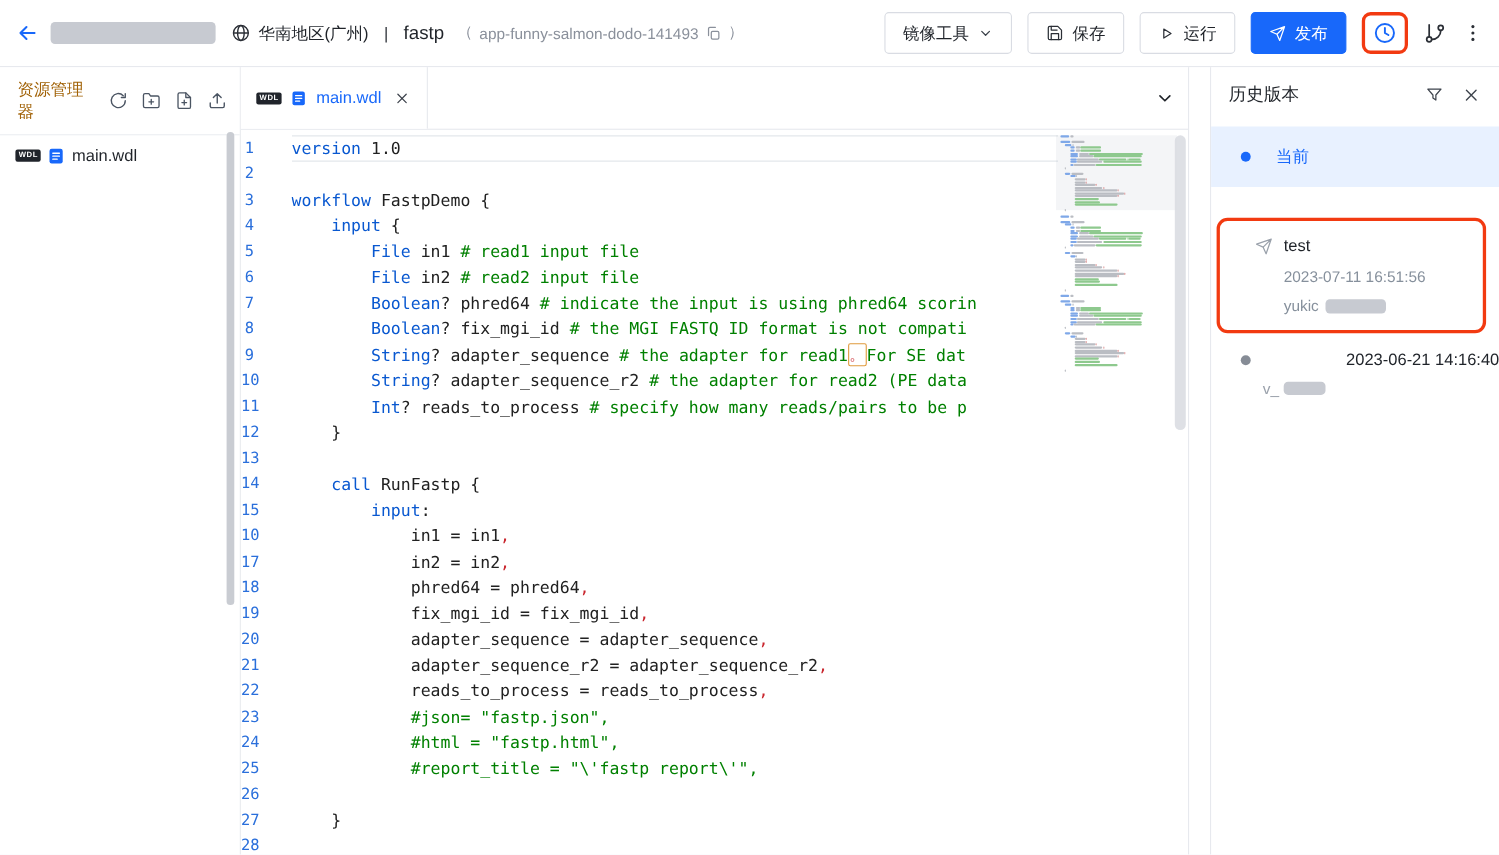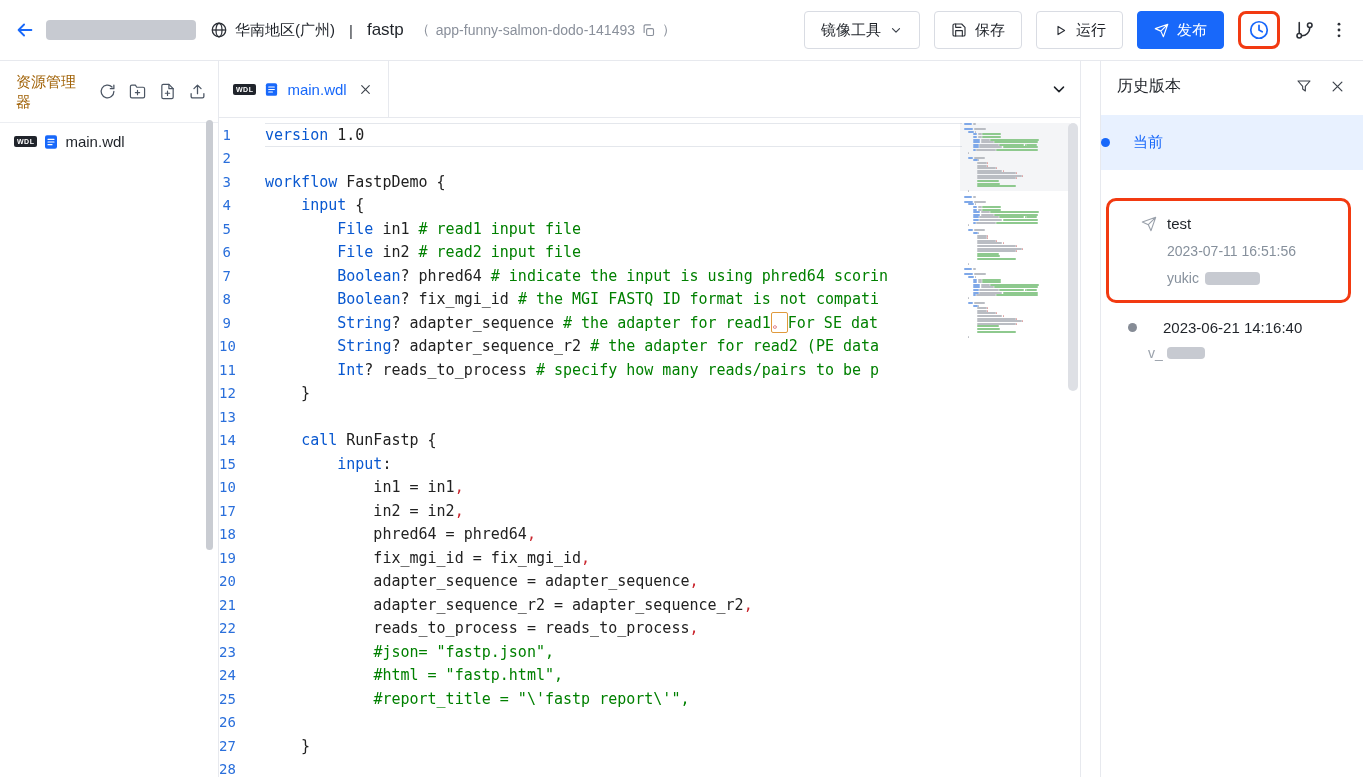--- a/index.html
+++ b/index.html
@@ -67,33 +67,33 @@
   .mm-k { background:#7fa8e8; } .mm-c { background:#8ec98e; } .mm-p { background:#babdc3; }
   .mm-r { background:#e0a0a0; } .mm-u { background:#8ec98e; }
   .mm-viewport { position:absolute; top:0; left:-4px; right:-6px; height:68px; background:rgba(120,130,150,.08); }
   .ed-scroll { position:absolute; top:5px; right:2px; width:10px; height:268px; background:#d8dbe0; border-radius:5px; opacity:.85; }
 
   
   .history { position:absolute; top:61px; left:1100px; right:0; bottom:0; background:#fff; border-left:1px solid #e7e9ee; }
   .h-header { height:50px; display:flex; align-items:center; padding:0 18px 0 16px; }
   .h-title { font-size:16px; color:#1f2329; }
   .h-tools { margin-left:auto; display:flex; gap:18px; color:#3d434c; }
-  .h-current { margin-top:4px; height:55px; background:#e8f1ff; display:flex; align-items:center; gap:23px; cursor:pointer; }
+  .h-current { margin-top:4px; height:55px; background:#e8f1ff; display:flex; align-items:center; padding-left:27px; gap:23px; cursor:pointer; }
   .dot { width:9px; height:9px; border-radius:50%; flex:none; }
   .dot.blue { background:var(--accent,#1868fa); }
   .dot.gray { background:#868c96; }
   .h-current-label { color:var(--accent,#1868fa); font-size:15px; }
   .v-card { margin:28px 12px 0 5px; border:3px solid var(--annotation,#f23a11); border-radius:10px;
             padding:14px 12px 14px 32px; cursor:pointer; }
   .v-row1 { display:flex; align-items:center; gap:10px; font-size:15px; color:#1f2329; }
   .v-meta { margin-left:26px; margin-top:11px; font-size:14px; color:#86909c; display:flex; align-items:center; gap:6px; }
   .blob.small { width:55px; height:13px; }
   .blob.tiny { width:38px; height:12px; }
   .v-item { margin-top:16px; padding-left:27px; cursor:pointer; }
-  .v-item .v-row1 { gap:26px; }
+  .v-item .v-row1 { gap:26px;justify-content:space-between; }
   .v-item .v-name { font-size:15px; color:#1f2329; }
   .v-sub { margin-left:20px; margin-top:9px; font-size:14px; color:#9aa1ab; display:flex; align-items:center; gap:4px; }
 </style>
 </head>
 <body>
 
 <div class="app">
 
   <header class="topbar">
     <button class="back-btn icon">

